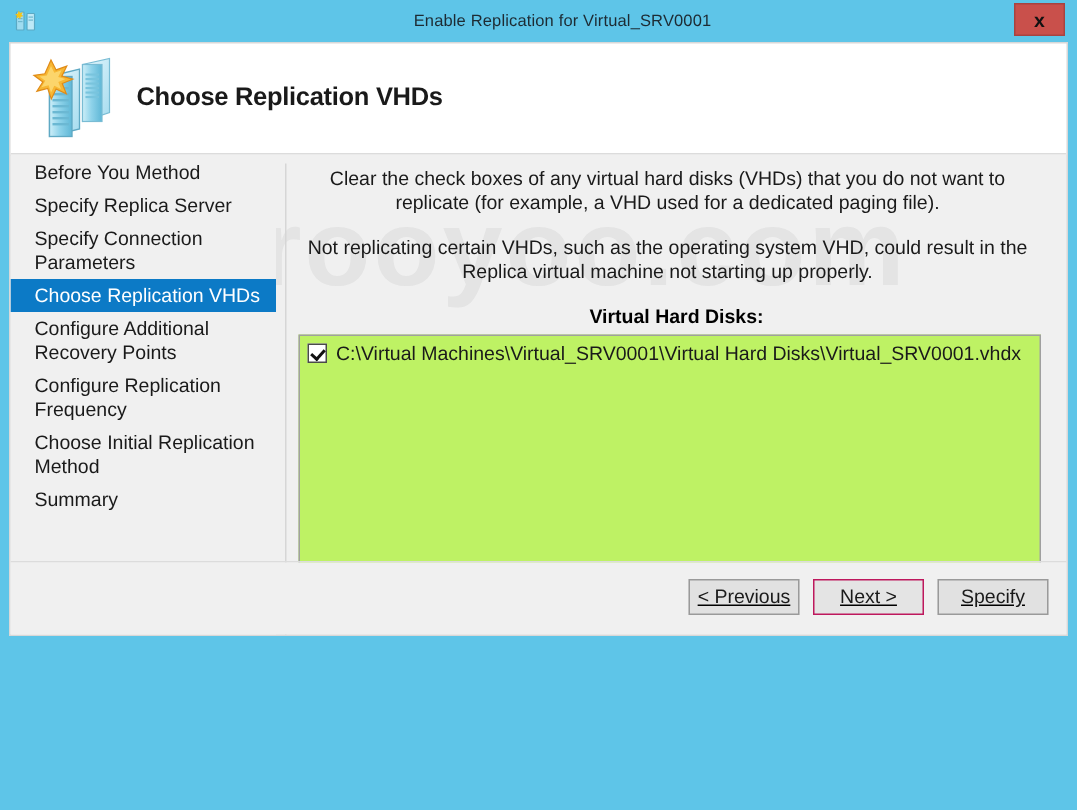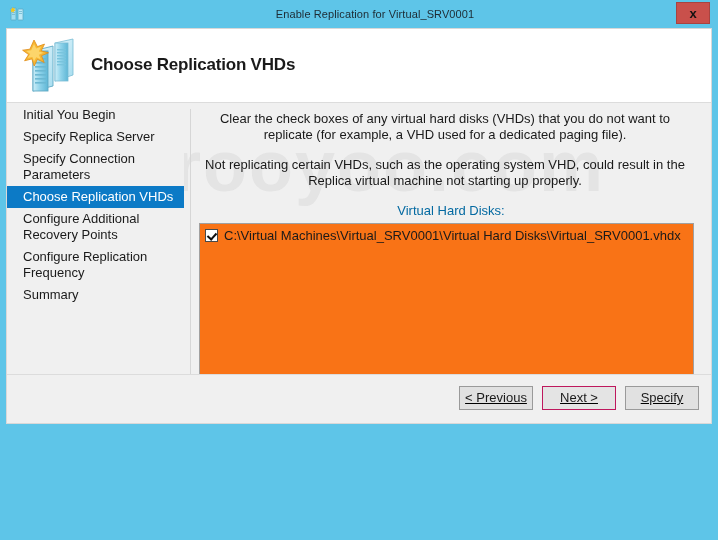--- a/index.html
+++ b/index.html
@@ -153,29 +153,30 @@
   }
   .para {
     font-size: 13px;
     color: #1a1a1a;
     line-height: 16px;
     margin: 0 0 14px 0;
     max-width: 492px;
   }
   .field-label {
     font-size: 13px;
-    color: #0369a1;
+    color: #000000;
     margin: 6px 0 5px 0;
+    font-weight: bold;
   }
 
   .listbox {
     position: relative;
     width: 495px;
     height: 171px;
-    background: #f97316;
+    background: #bef264;
     border: 1px solid #a0a0a0;
     box-sizing: border-box;
     overflow: hidden;
   }
   .list-row {
     display: flex;
     align-items: center;
     padding: 4px 4px 0 5px;
     font-size: 13px;
     color: #1a1a1a;
@@ -313,26 +314,27 @@
           <path d="M15 7 L18.4 13.6 L25.5 11.1 L22.2 17.8 L29.5 19.8 L22.5 22.7 L25.2 29.5 L18.4 26.3 L15.2 33 L12.8 25.9 L5.6 27.8 L9.6 21.6 L3.6 17.2 L10.9 16.2 Z" fill="#f7b733" stroke="#e08b17" stroke-width="0.8"></path>
           <path d="M15 11 L17.2 15.5 L22 13.8 L19.8 18.4 L24.6 19.7 L19.9 21.7 L21.7 26.3 L17.2 24.2 L15 28.6 L13.4 23.9 L8.6 25.1 L11.2 20.9 L7.3 18 L12.2 17.3 Z" fill="#fcd56b"></path>
         </svg>
       </span>
       <div class="header-title">Choose Replication VHDs</div>
     </div>
 
     <div class="watermark">firooyoo.com</div>
 
     <div class="sidebar" id="sidebar">
-        <div class="nav-item"><span>Initial You Begin</span></div>
+        <div class="nav-item"><span>Before You Method</span></div>
         <div class="nav-item"><span>Specify Replica Server</span></div>
         <div class="nav-item"><span>Specify Connection Parameters</span></div>
         <div class="nav-item selected"><span>Choose Replication VHDs</span></div>
         <div class="nav-item"><span>Configure Additional Recovery Points</span></div>
         <div class="nav-item"><span>Configure Replication Frequency</span></div>
+        <div class="nav-item"><span>Choose Initial Replication Method</span></div>
         <div class="nav-item"><span>Summary</span></div>
       </div>
     <div class="divider-v"></div>
 
     <div class="main">
       <p class="para">Clear the check boxes of any virtual hard disks (VHDs) that you do not want to replicate (for example, a VHD used for a dedicated paging file).</p>
       <p class="para">Not replicating certain VHDs, such as the operating system VHD, could result in the Replica virtual machine not starting up properly.</p>
       <div class="field-label">Virtual Hard Disks:</div>
       <div class="listbox" id="vhdlist">
           <div class="list-row">

